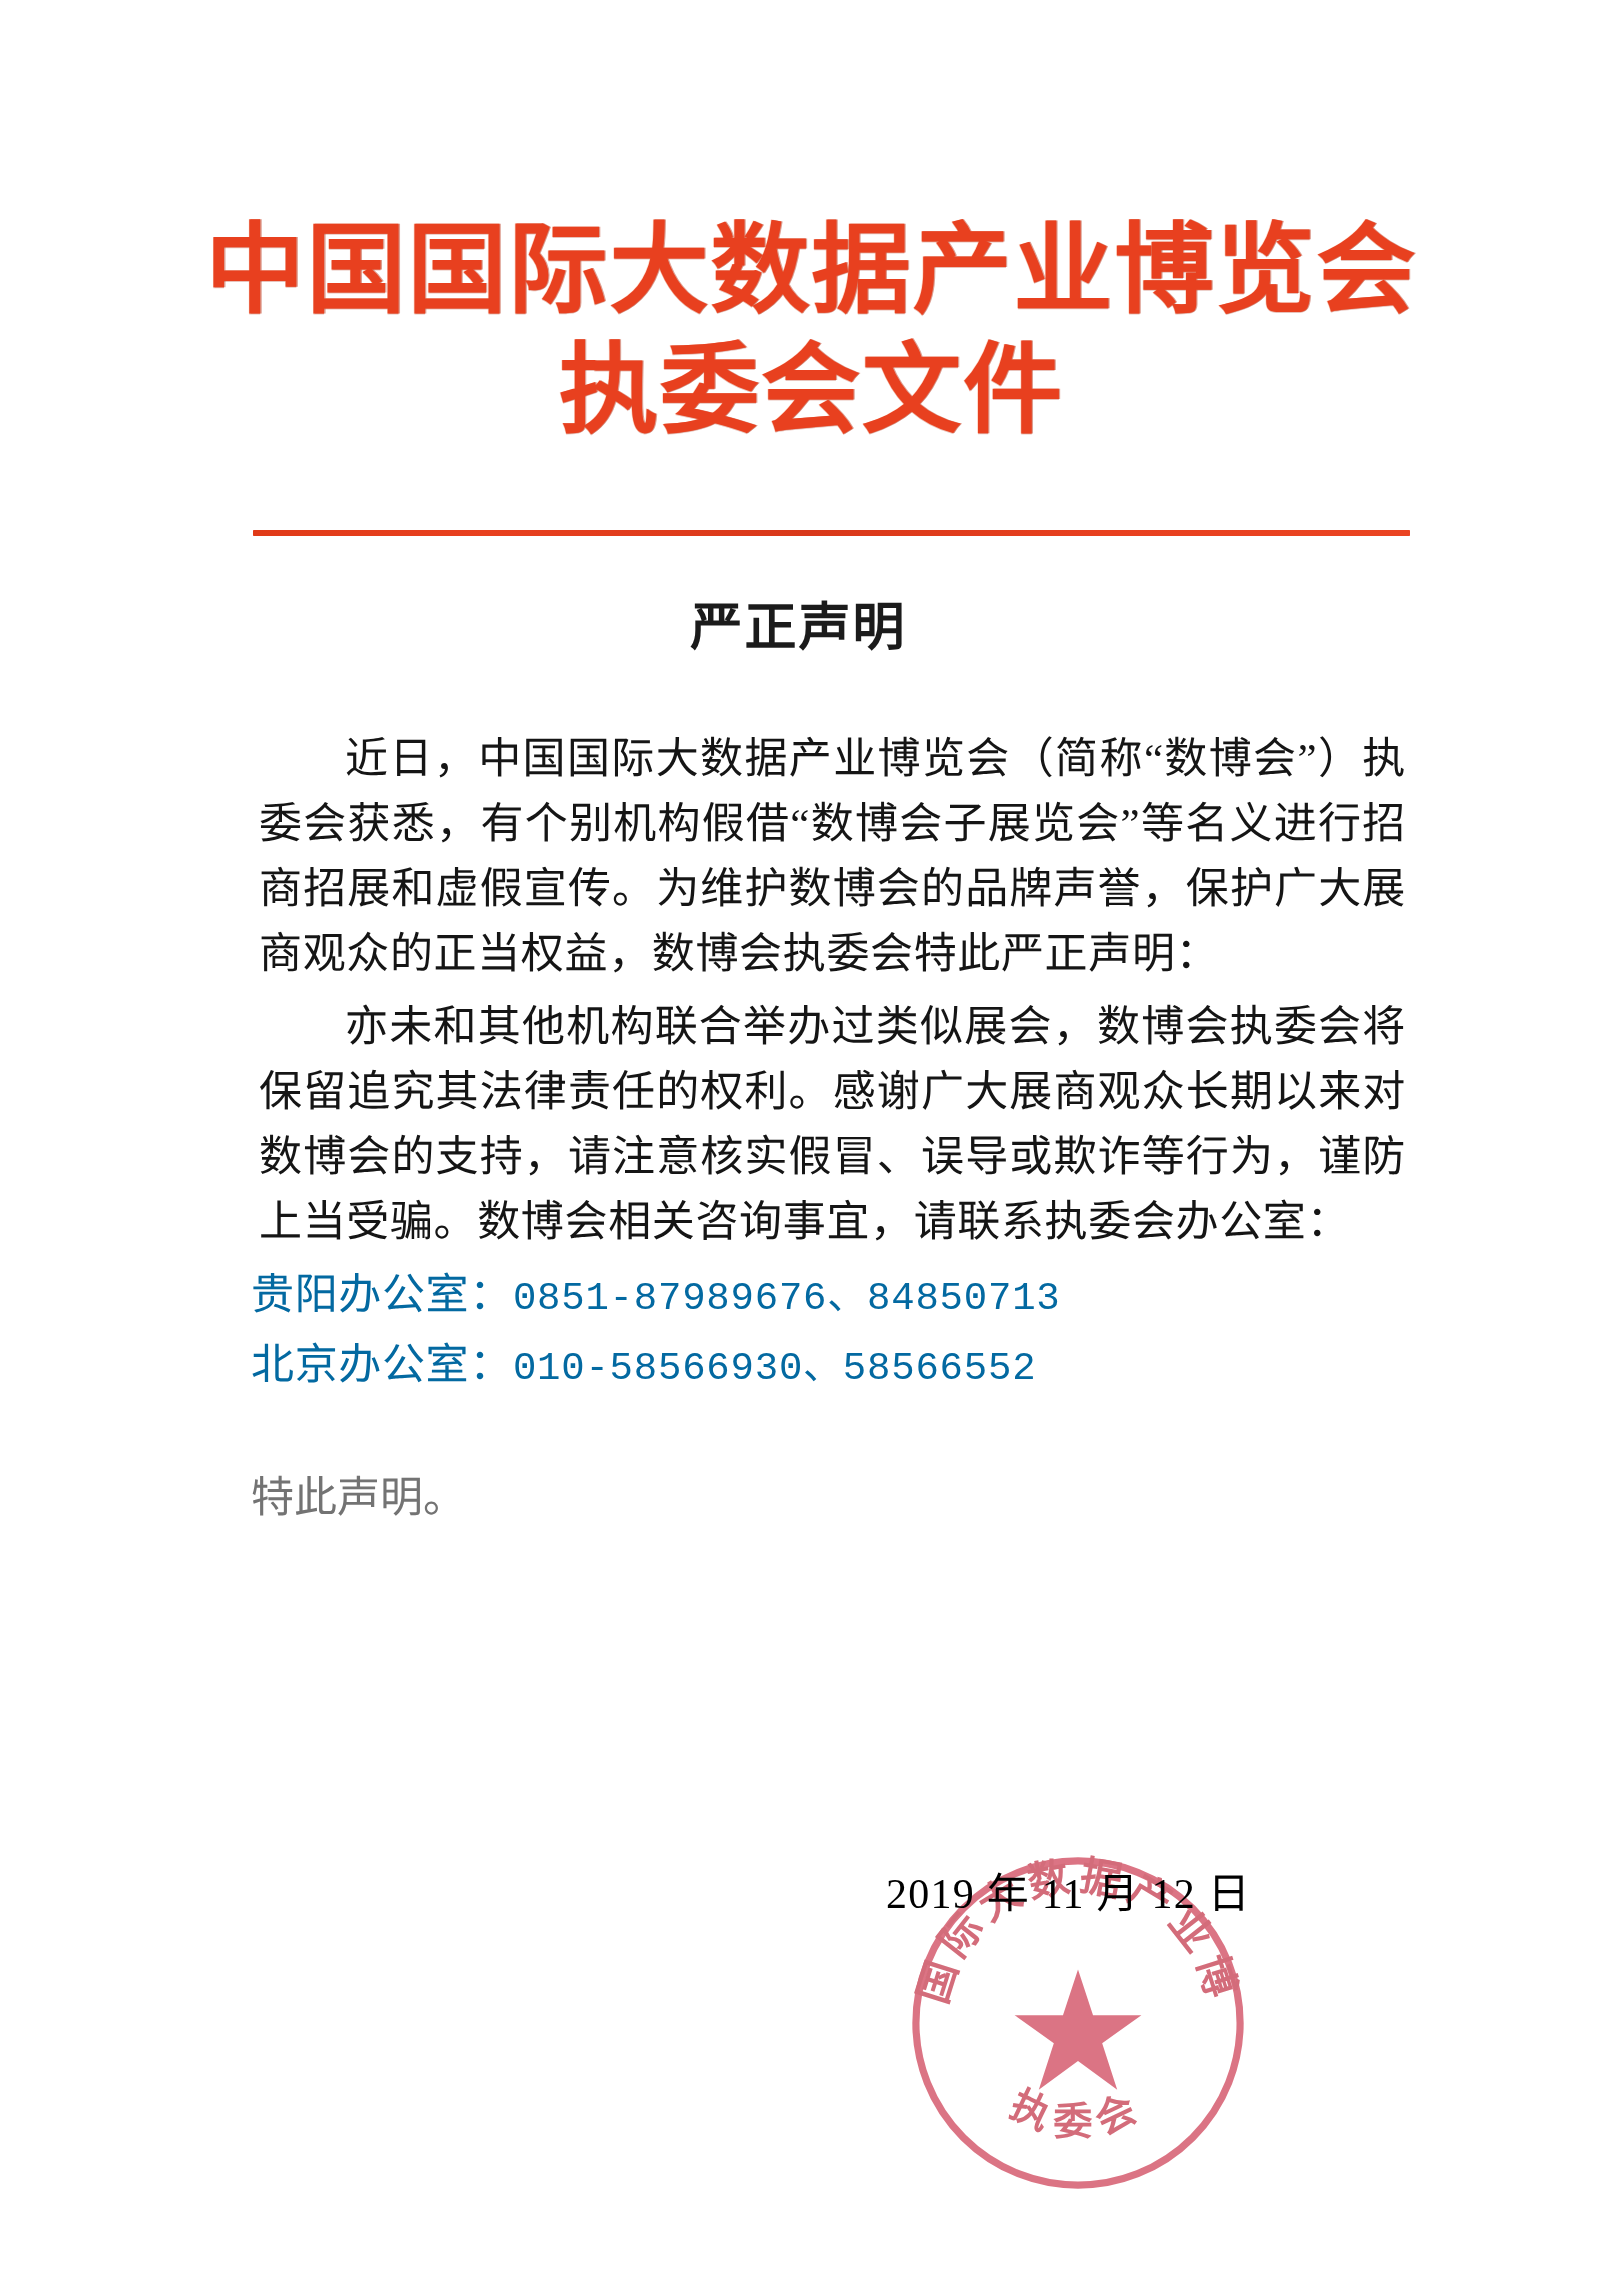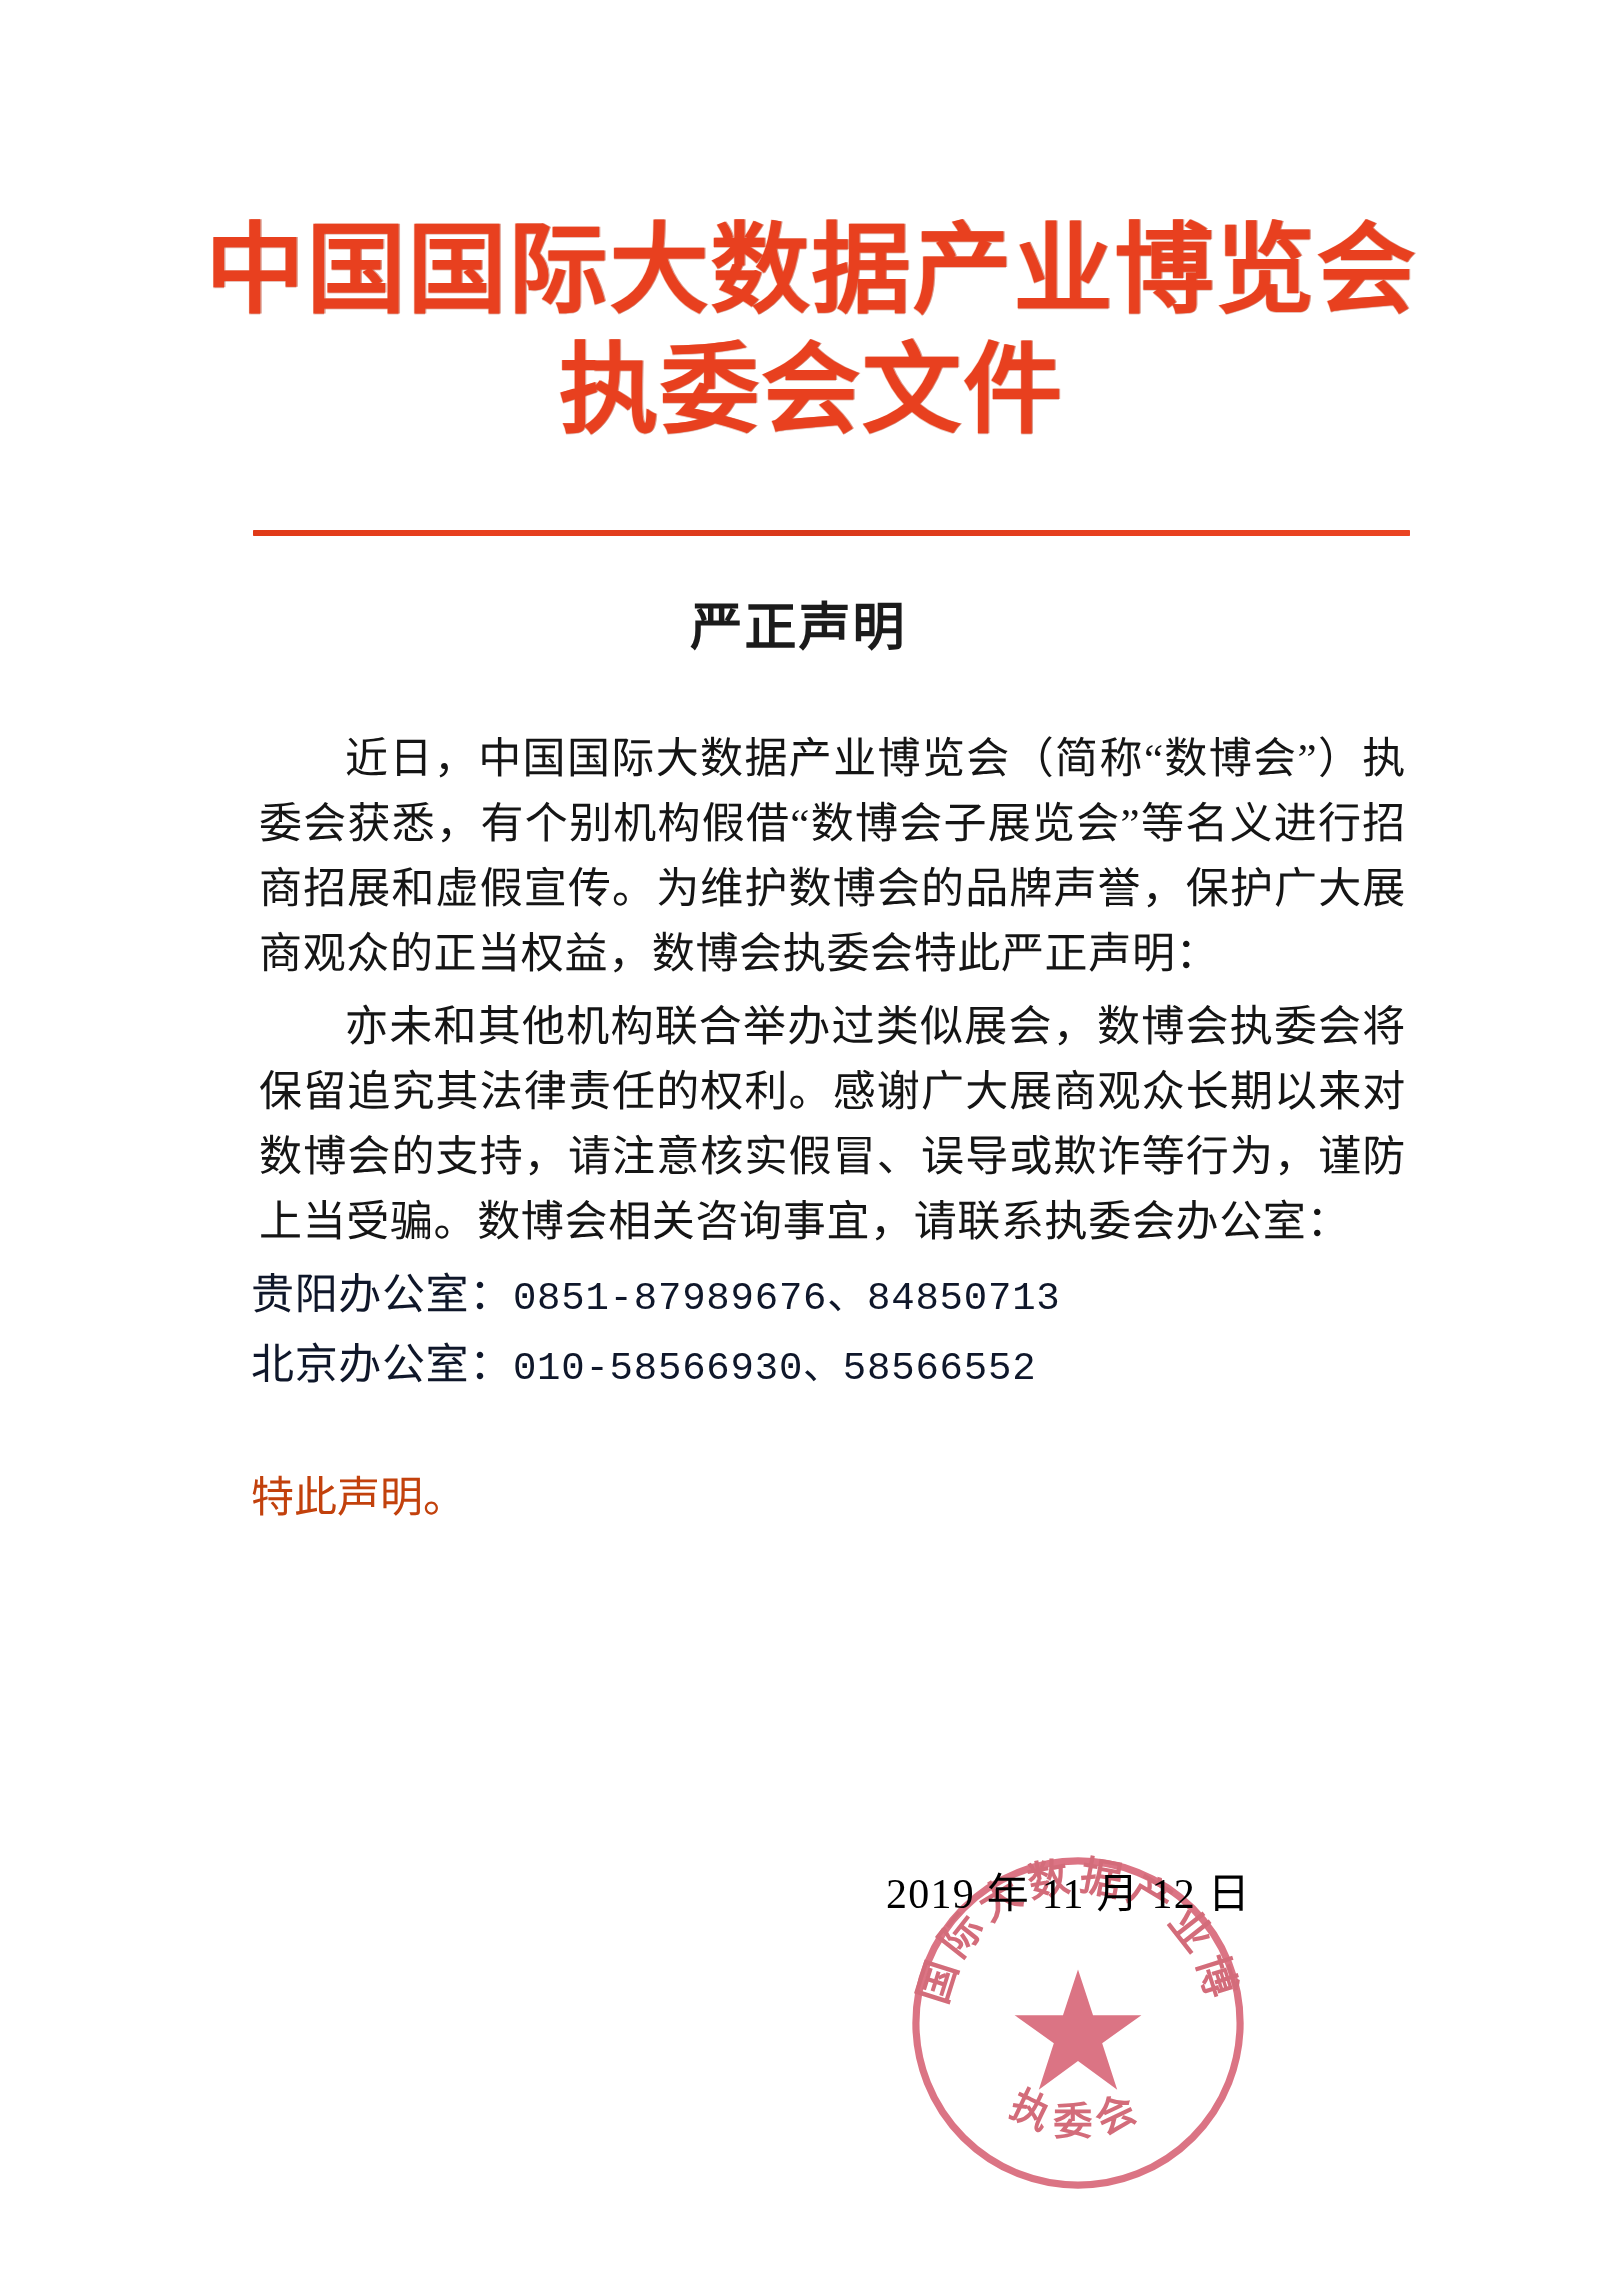--- a/index.html
+++ b/index.html
@@ -100,37 +100,37 @@
   .mono-ish {
     font-family: "Liberation Mono", "DejaVu Sans Mono", monospace;
     font-size: 39px;
     letter-spacing: 0.01em;
   }
 
   
   .contact-line {
     font-size: 43px;
     line-height: 65px;
-    color: #0f172a;
+    color: #0369a1;
     margin: 0;
     text-indent: 0;
     padding-left: 0.0em;
     white-space: nowrap;
   }
   .contact-label { letter-spacing: 0.015em; }
   .contact-value {
     font-family: "Liberation Mono", "DejaVu Sans Mono", monospace;
     font-size: 39px;
     letter-spacing: 0.02em;
   }
 
   .closing {
     font-size: 43px;
     line-height: 65px;
-    color: #c2410c;
+    color: #737373;
     margin: 0;
   }
   .spacer-md { height: 63px; }
 
   
   .date-line {
     position: absolute;
     left: 886px;
     top: 1859px;
     font-family: "Liberation Serif", "DejaVu Serif", serif;

